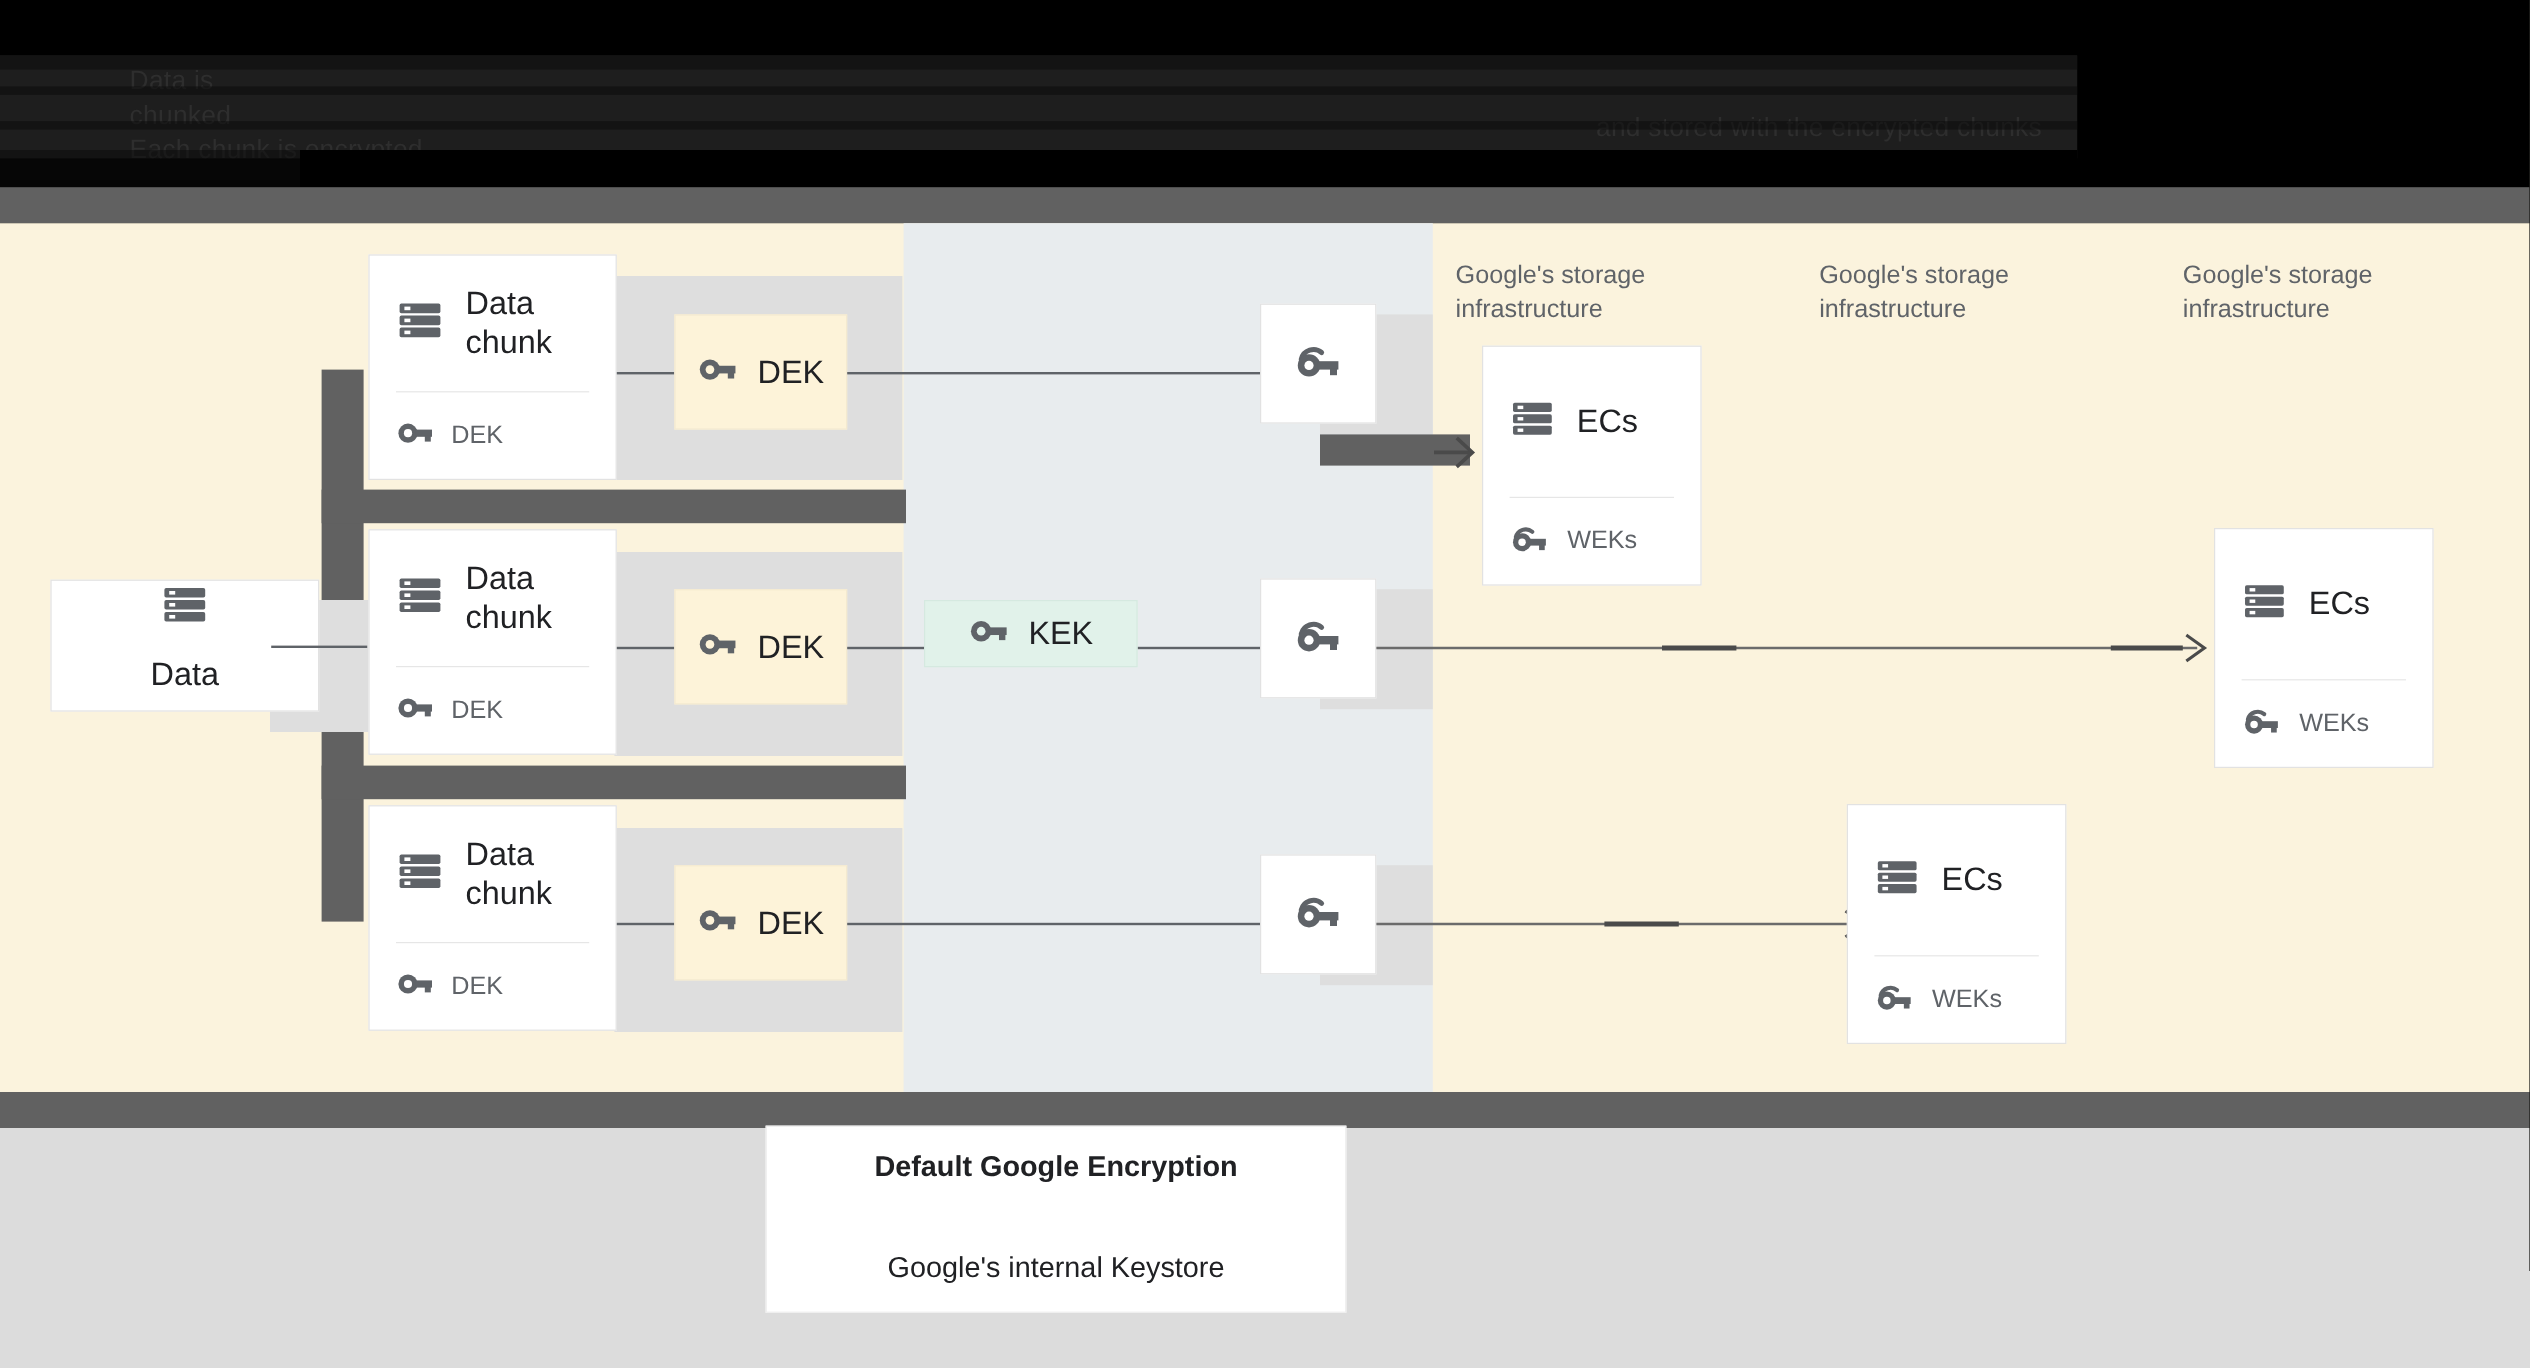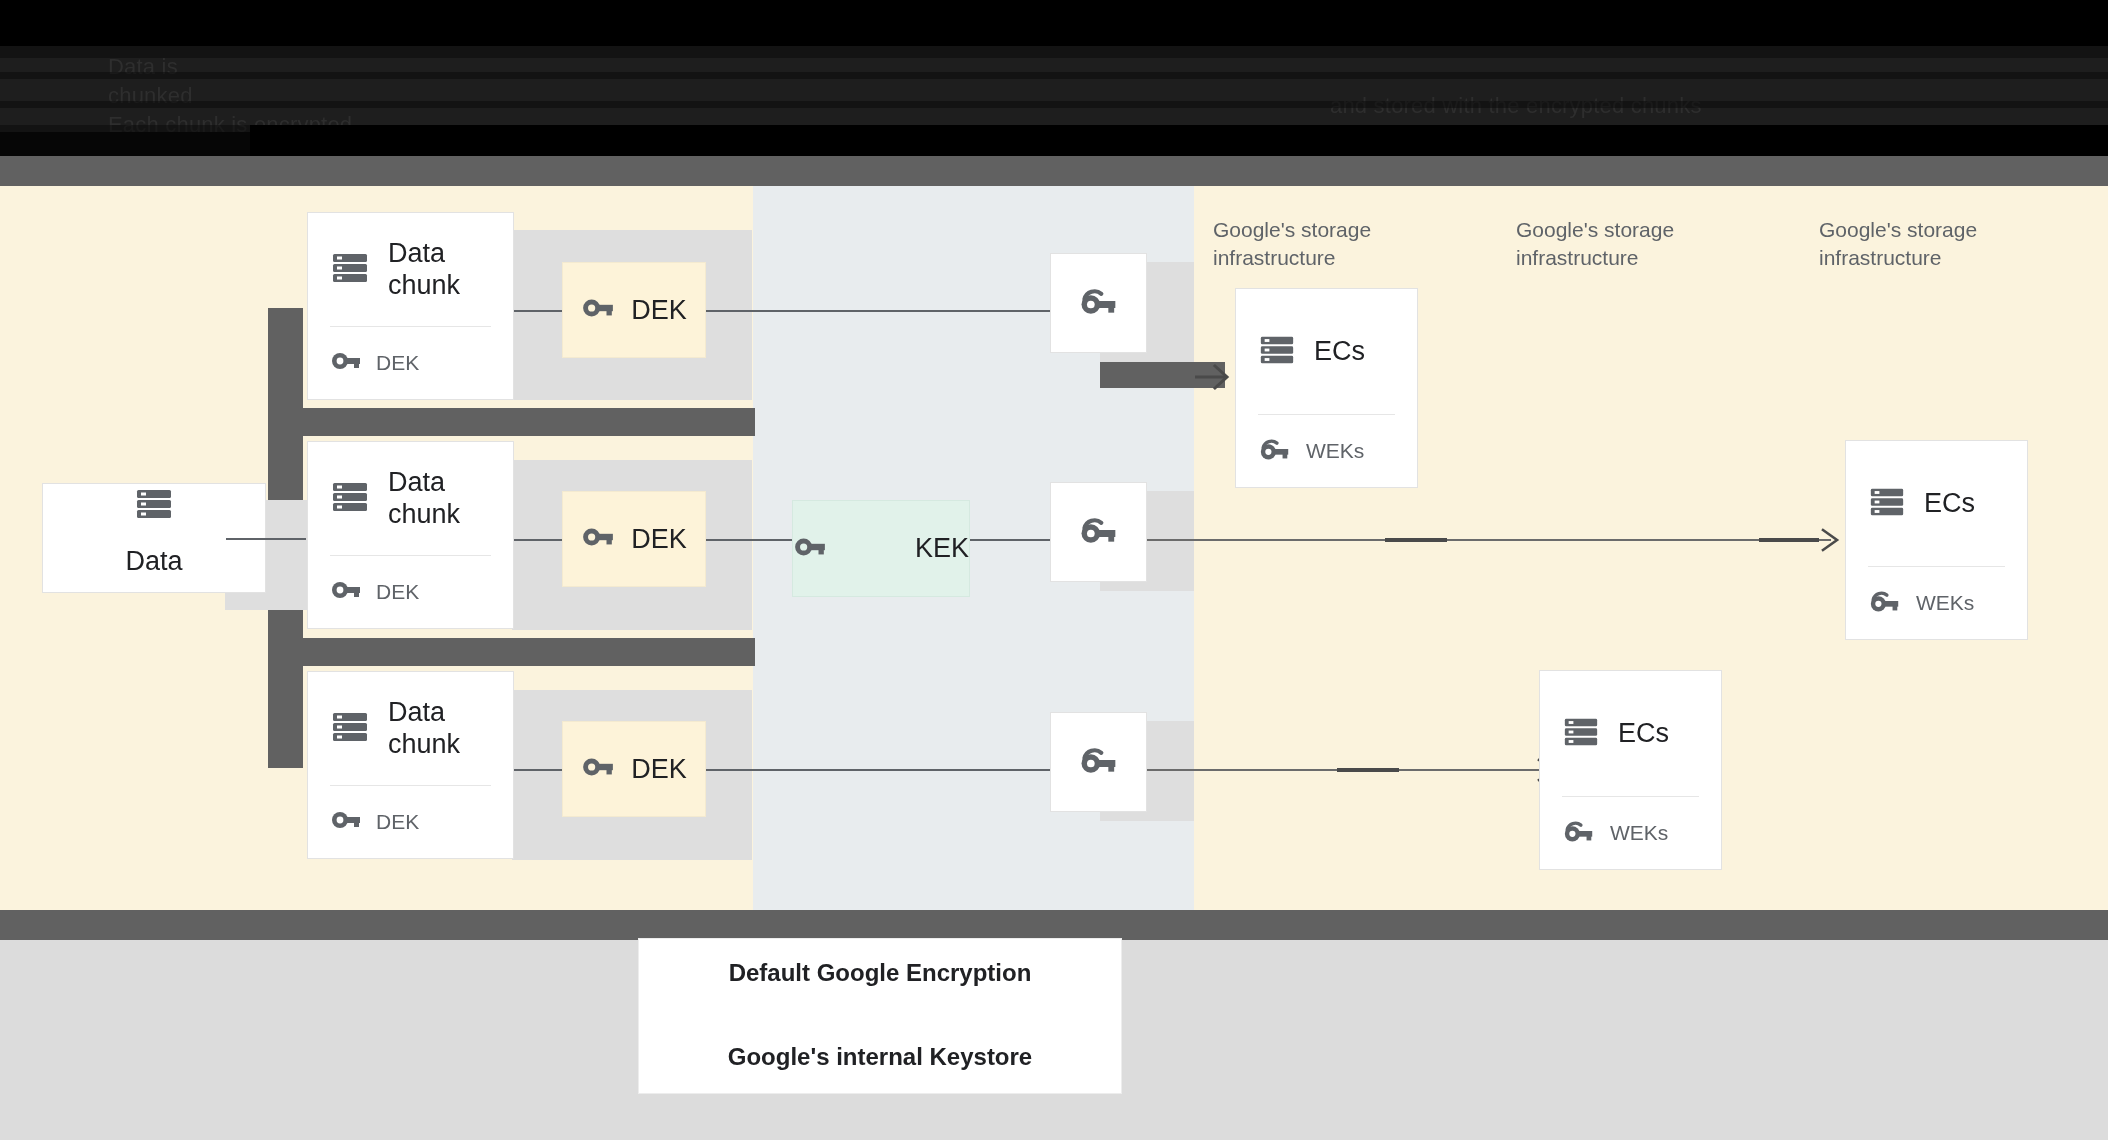--- a/index.html
+++ b/index.html
@@ -6,21 +6,21 @@
   html, body {
     width: 2108px; height: 1140px;
     background: #000;
     font-family: "Liberation Sans", sans-serif;
     overflow: hidden;
   }
   #stage { position: relative; width: 2108px; height: 1140px; background:#000; }
 
   
   .header-band {
-    position:absolute; left:0; top:0; width:2108px; height:156px;
+    position:absolute; left:0; top:0; width:1731px; height:156px;
     background:#000; overflow:hidden;padding-left:40px;
   }
   .header-sub {
     position:absolute; left:0; top:46px; width:2108px; height:86px;
     background:#1e1e1e;
   }
   .header-line {
     position:absolute; color:#2e2e2e; font-size:22px; line-height:29px;
     white-space:nowrap; letter-spacing:.2px;
   }
@@ -125,21 +125,21 @@
 
   
   .caption-card {
     position:absolute; left:638px; top:938px; width:484px; height:156px;
     background:#fff; border:1px solid #ededed;
     display:flex; flex-direction:column; align-items:center;
     justify-content:center; gap:22px; text-align:center;
   }
   .caption-title { font-size:24px; font-weight:bold; color:#202124; }
   .caption-body  { font-size:24px; color:#202124; line-height:1.32; }
-  .caption-body b { font-weight:bold; }
+  .caption-body b { font-weight:normal; }
 </style>
 </head>
 <body>
 
 <div id="stage">
 
   <div class="header-band">
     <div class="header-sub"></div>
     <div class="header-line hl-a">Data is</div>
     <div class="header-line hl-b">chunked</div>
@@ -303,21 +303,21 @@
         <rect x="24" y="18" width="5" height="5" fill="#5f6368"></rect>
       </svg>
     </span>
     <span class="chip-label">DEK</span>
   </div>
 
   <div class="line" style="left:706px;top:310px;width:344px;"></div>
   <div class="line" style="left:706px;top:539px;width:344px;"></div>
   <div class="line" style="left:706px;top:769px;width:344px;"></div>
 
-  <div class="chip chip-kek" style="left:792px;top:500px;width:178px;height:97px;justify-content:space-between;">
+  <div class="chip chip-kek" style="left:770px;top:500px;width:178px;height:56px;">
     <span class="ico">
       <svg width="34" height="34" viewBox="0 0 32 32">
         <circle cx="10" cy="16" r="8" fill="#5f6368"></circle>
         <circle cx="10" cy="16" r="3.4" fill="#e1f2ea"></circle>
         <rect x="16" y="13" width="14" height="6" fill="#5f6368"></rect>
         <rect x="24" y="18" width="5" height="5" fill="#5f6368"></rect>
       </svg>
     </span>
     <span class="chip-label">KEK</span>
   </div>

